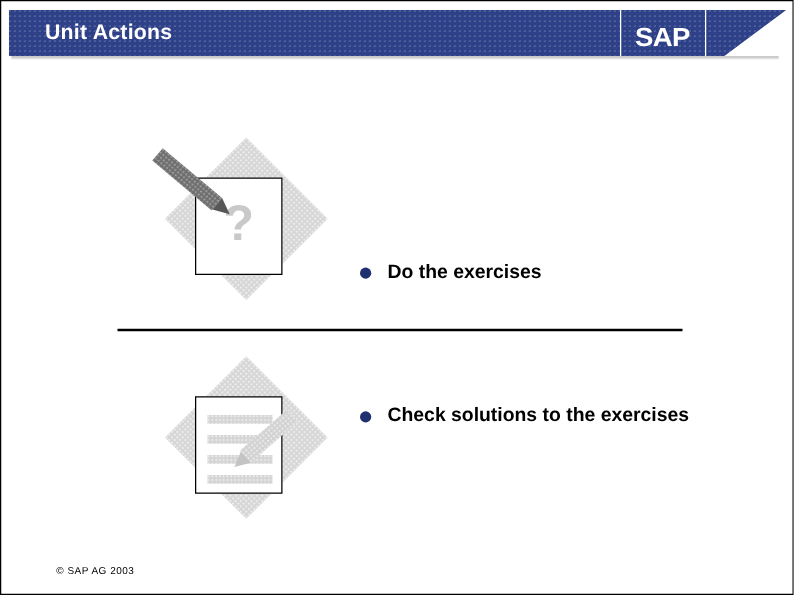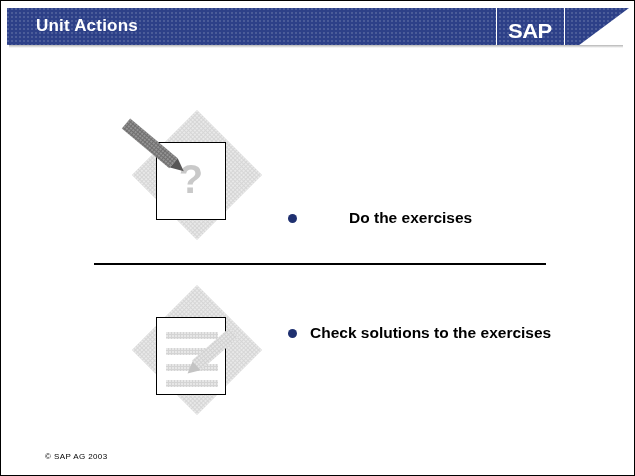--- a/index.html
+++ b/index.html
@@ -213,21 +213,21 @@
     border-left: 12px solid #c4c4c4;
   }
 
   
   .bullet-line {
     position: absolute;
     left: 287px;
     display: flex;
     align-items: center;
   }
-  #bullet-1 { top: 98px; gap: 39px; }
+  #bullet-1 { top: 98px; }
   #bullet-2 { top: 38px; }
 
   .bullet-dot {
     width: 9px;
     height: 9px;
     border-radius: 50%;
     background: #1f3070;
     flex: 0 0 auto;
     margin-right: 13px;
   }

